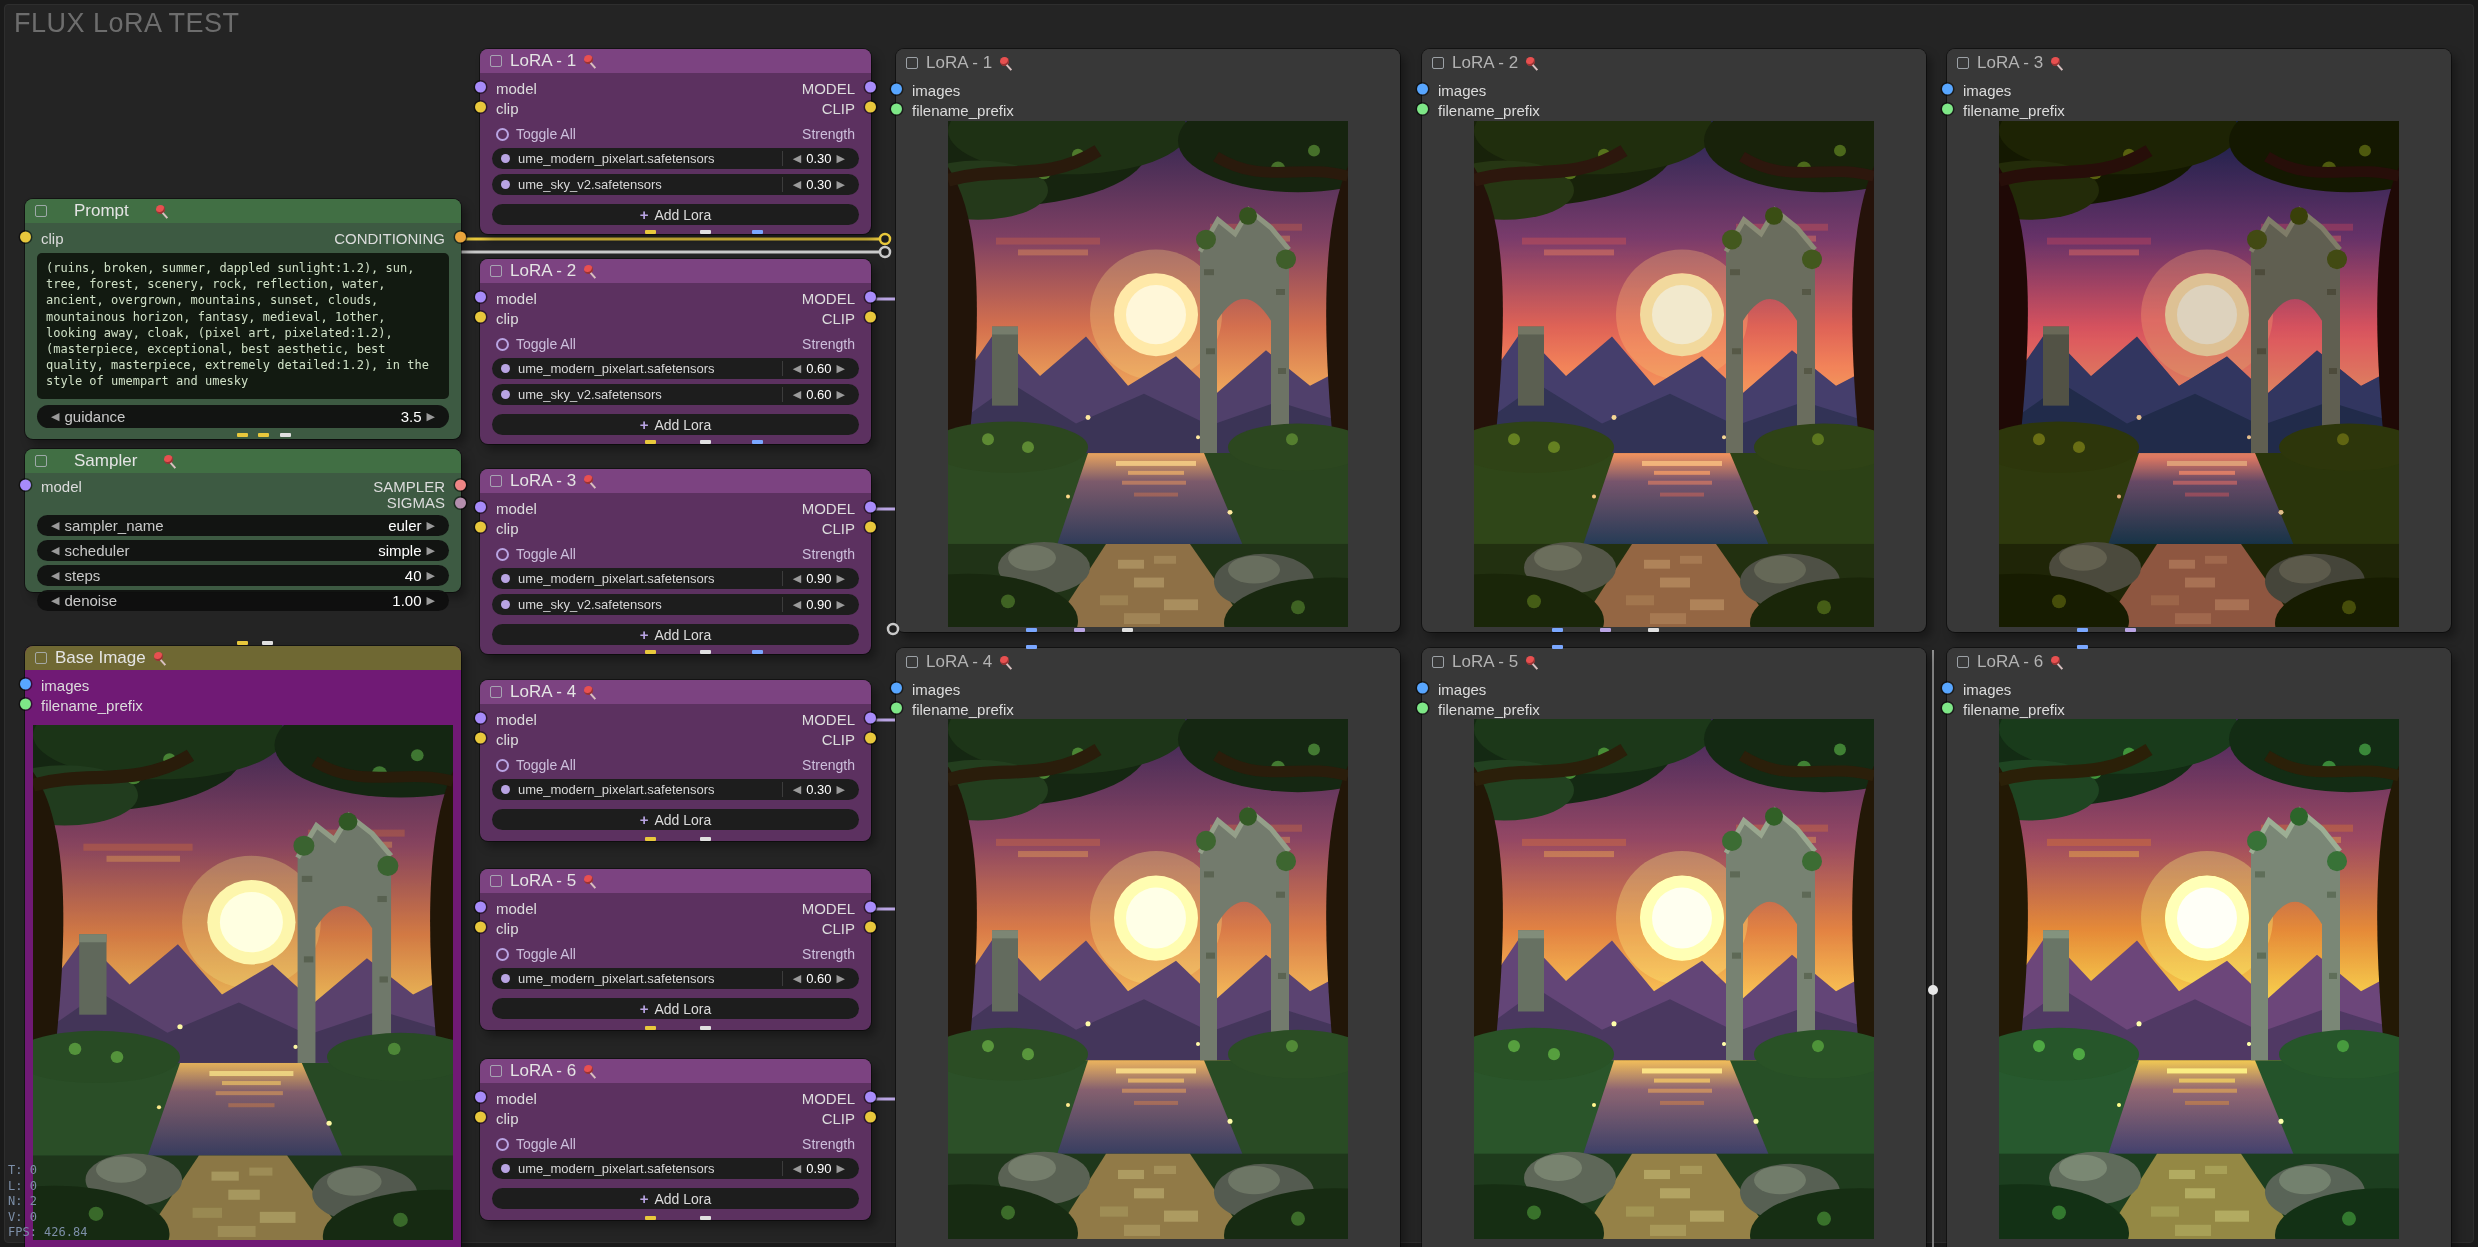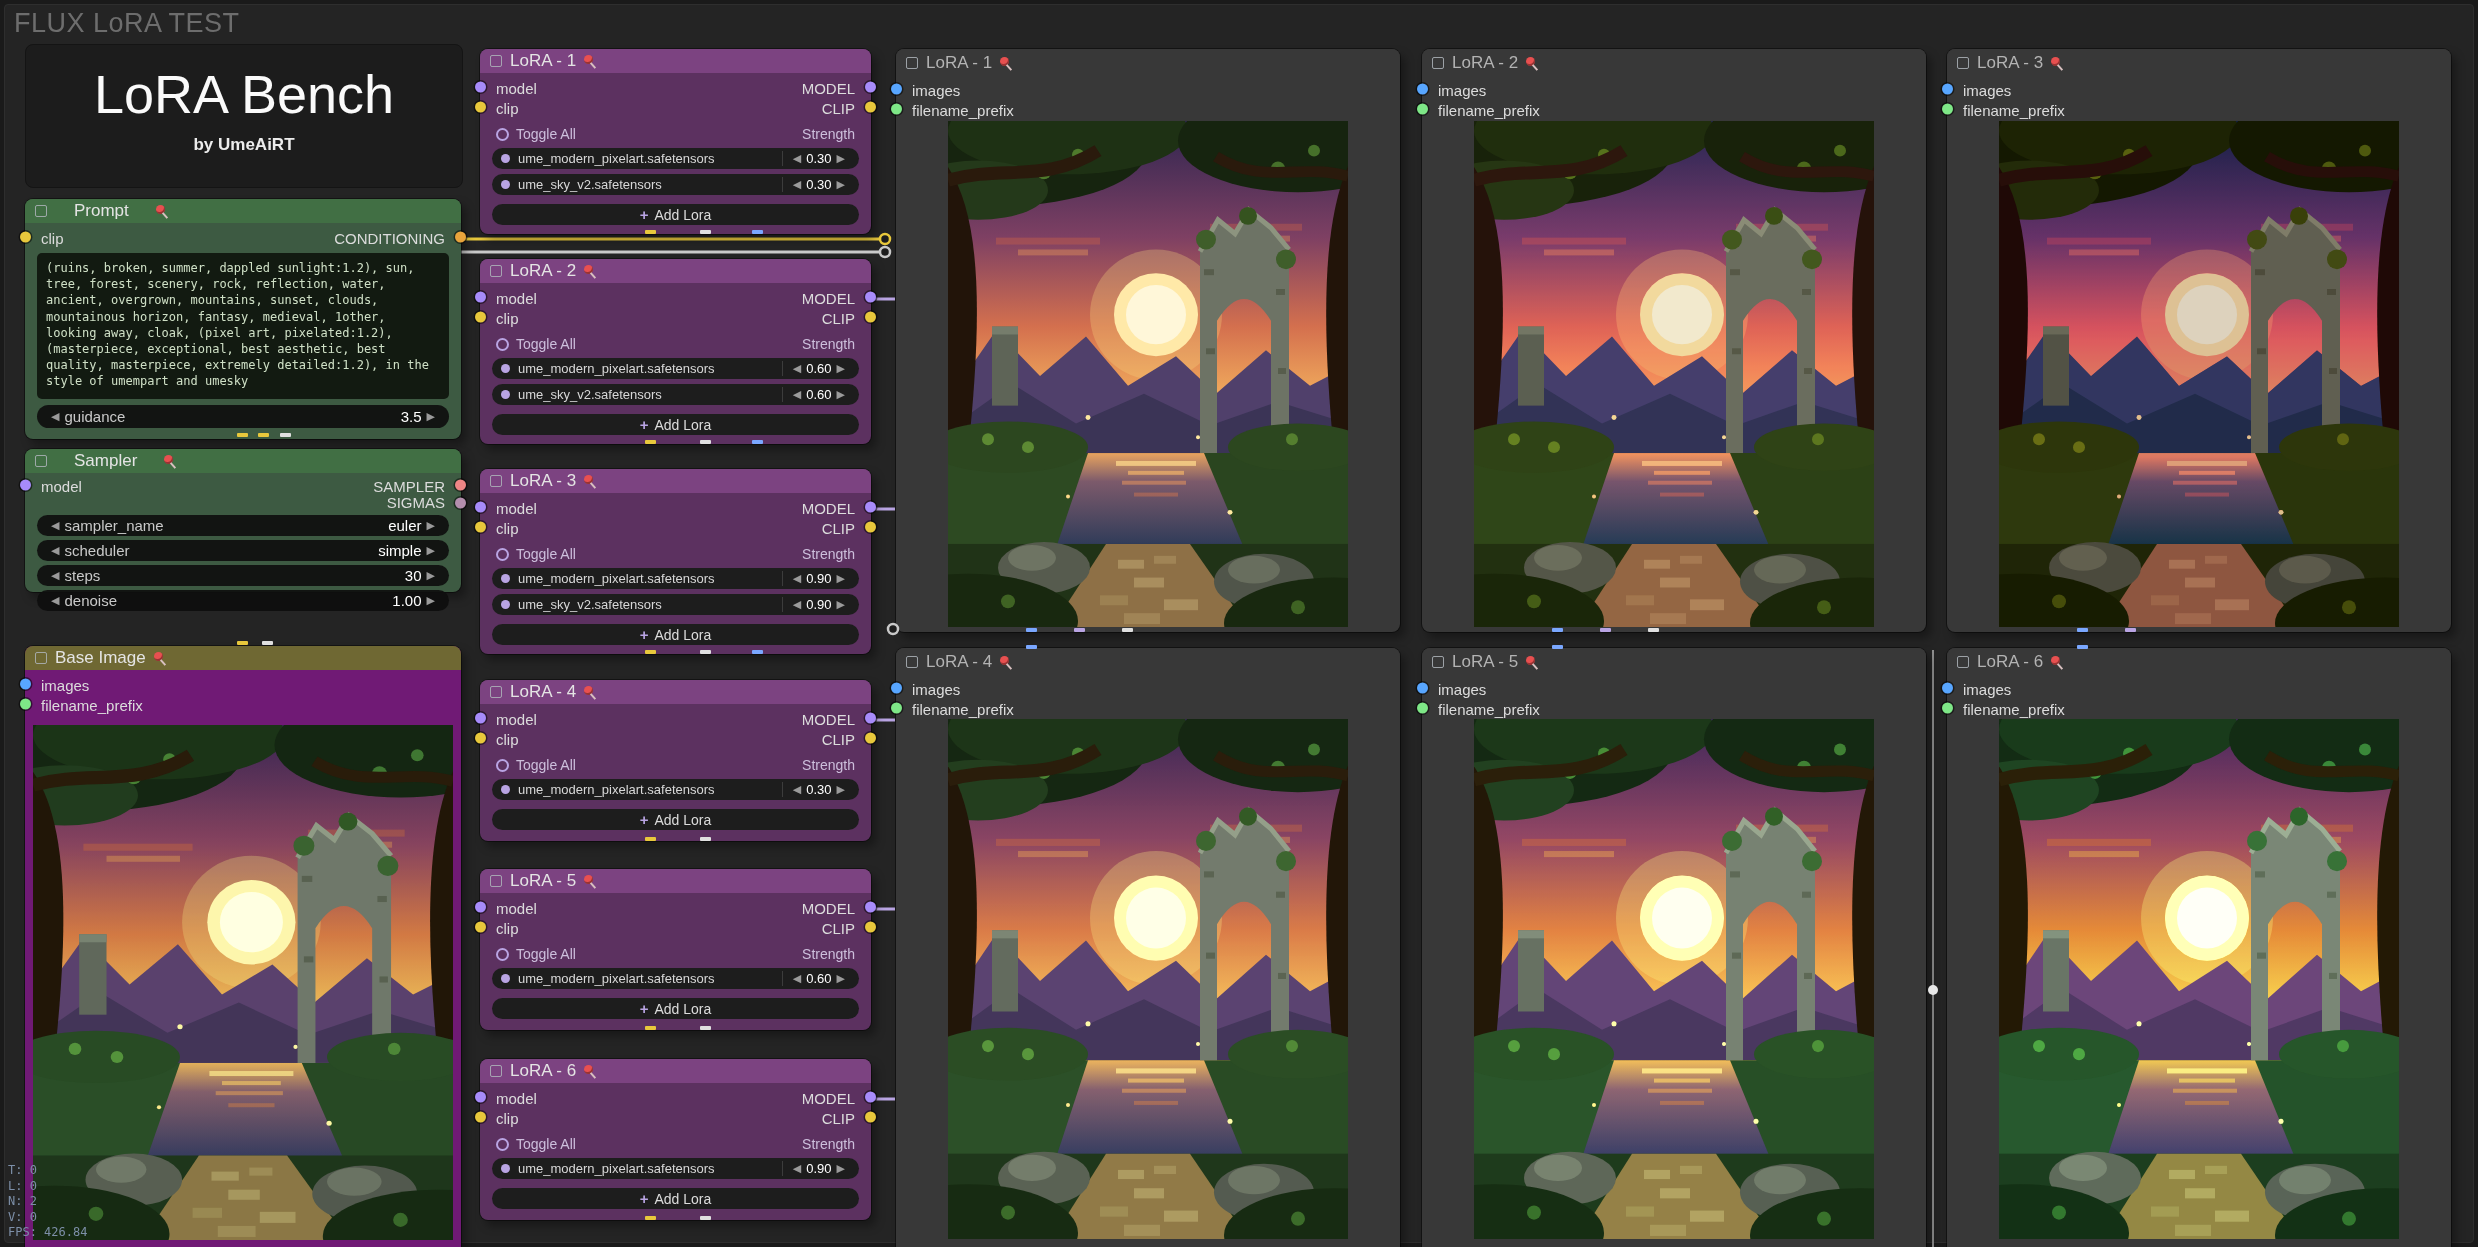--- a/index.html
+++ b/index.html
@@ -180,24 +180,20 @@
     <line x1="461" y1="239" x2="884" y2="239" stroke="#e8c83c" stroke-width="3"></line>
     <line x1="461" y1="252" x2="884" y2="252" stroke="#c9c9c9" stroke-width="3"></line>
     <line x1="1933" y1="650" x2="1933" y2="1247" stroke="#8f8f8f" stroke-width="2"></line>
     <line x1="873" y1="299" x2="895" y2="299" stroke="#b9a4e3" stroke-width="3"></line>
     <line x1="873" y1="509" x2="895" y2="509" stroke="#b9a4e3" stroke-width="3"></line>
     <line x1="873" y1="720" x2="895" y2="720" stroke="#b9a4e3" stroke-width="3"></line>
     <line x1="873" y1="909" x2="895" y2="909" stroke="#b9a4e3" stroke-width="3"></line>
     <line x1="873" y1="1099" x2="895" y2="1099" stroke="#b9a4e3" stroke-width="3"></line>
   </svg>
 
-  <div class="bench">
-    <div class="bench-title">LoRA Bench</div>
-    <div class="bench-sub">by UmeAiRT</div>
-  </div>
 
   <div class="node green" style="left:25px;top:199px;width:436px;height:240px">
     <div class="node-header">
       <span class="collapse-box"></span>
       <span class="node-title">Prompt</span>
       <span class="pin-icon"></span>
     </div>
     <div class="io-row">
       <span class="port in c-clip"></span>
       <span>clip</span>
@@ -237,21 +233,21 @@
     </div>
     <div class="widget" style="height:21px;margin:4px 12px">
       <span class="arr">◀</span>
       <span>scheduler</span>
       <span class="w-value">simple</span>
       <span class="arr">▶</span>
     </div>
     <div class="widget" style="height:21px;margin:4px 12px">
       <span class="arr">◀</span>
       <span>steps</span>
-      <span class="w-value">30</span>
+      <span class="w-value">40</span>
       <span class="arr">▶</span>
     </div>
     <div class="widget" style="height:21px;margin:4px 12px">
       <span class="arr">◀</span>
       <span>denoise</span>
       <span class="w-value">1.00</span>
       <span class="arr">▶</span>
     </div>
   </div>
 

